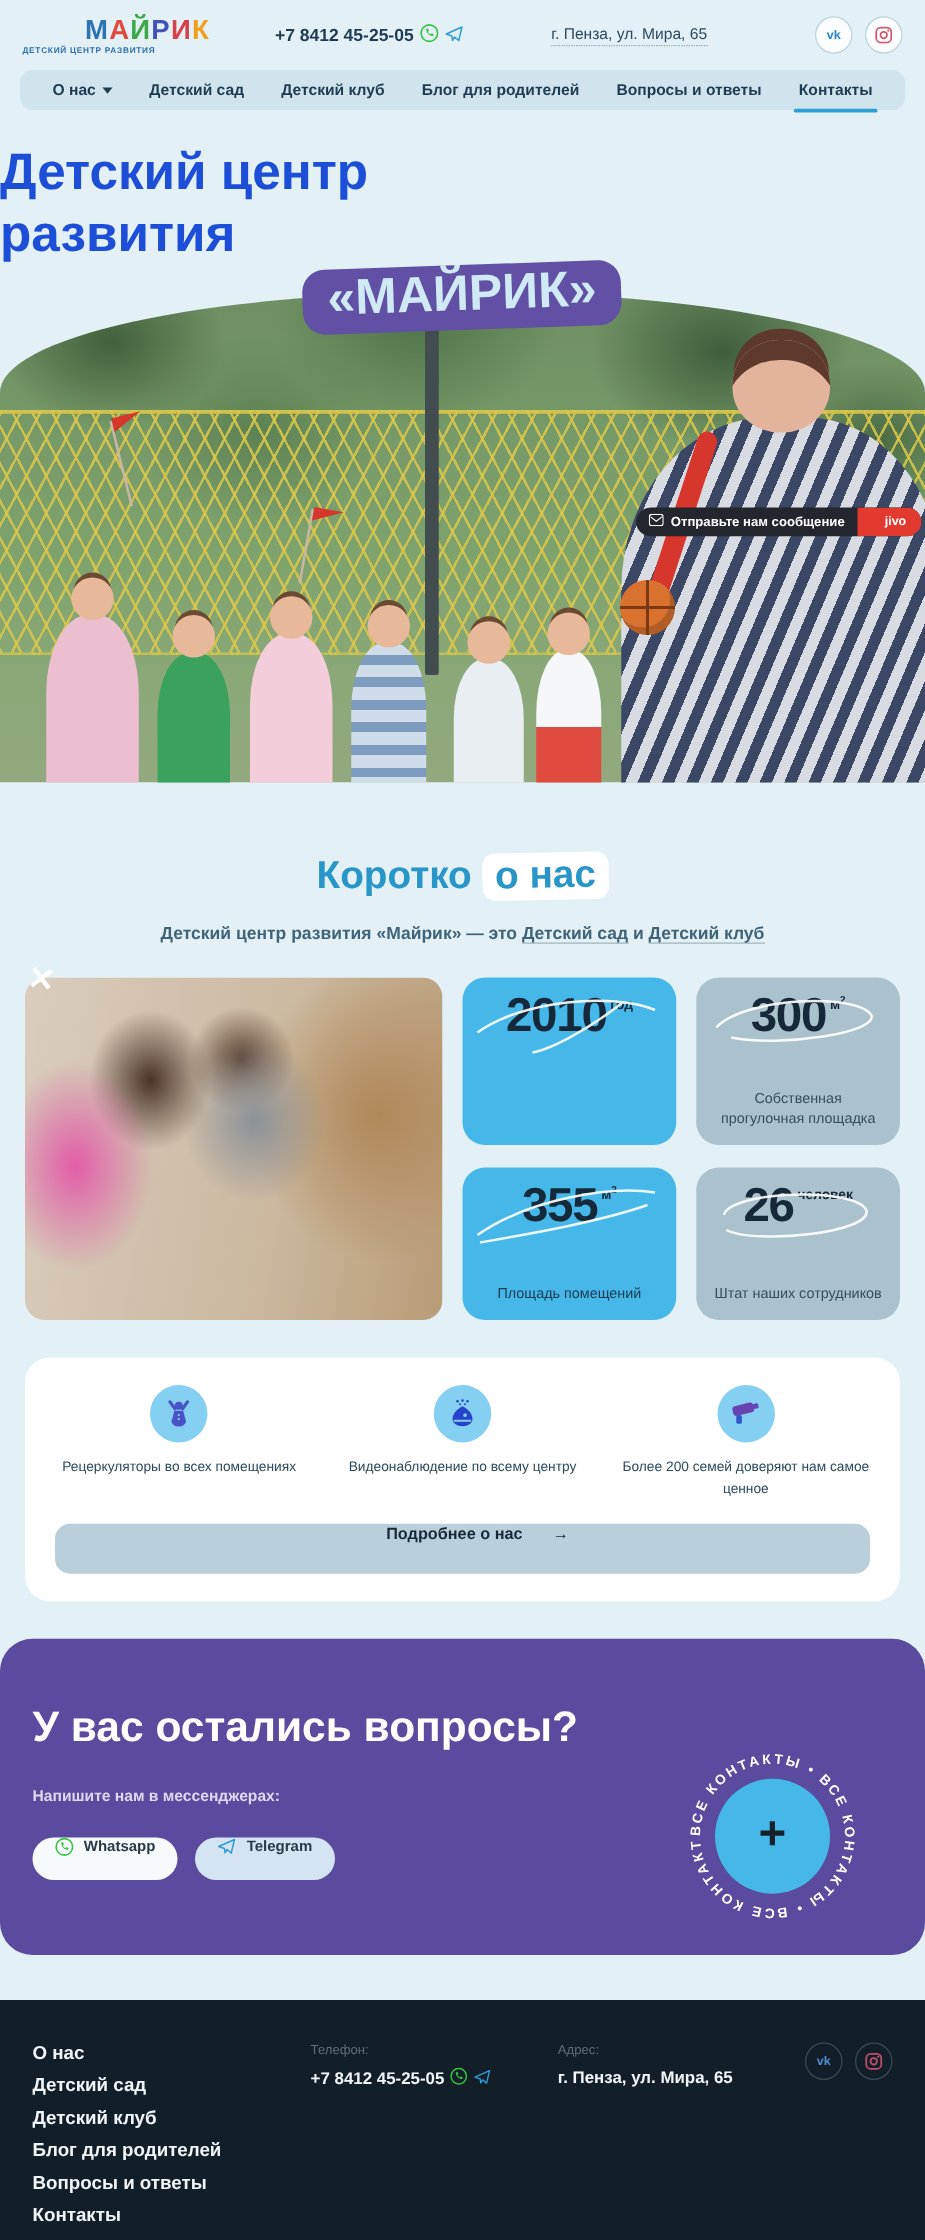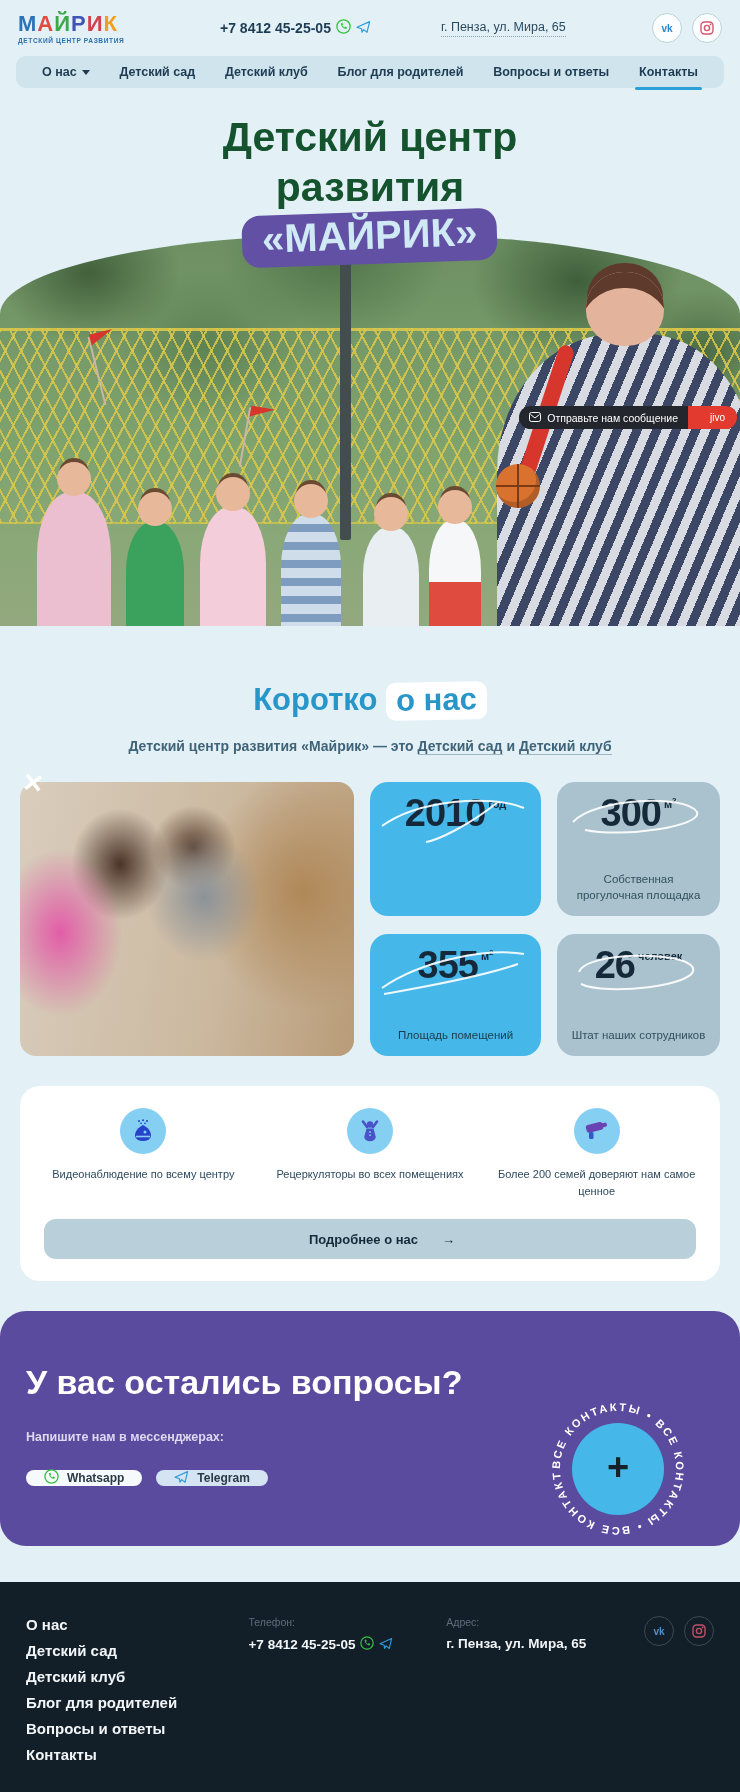--- a/index.html
+++ b/index.html
@@ -9,57 +9,58 @@
     background:#e3f1f7;
     color:#1d3b52;
     width:740px;
   }
   
   .top-header {
     display:flex; align-items:center;
     padding:10px 18px 4px 18px; height:50px;
   }
   .logo { width:150px; }
-  .logo-word { font-size:22px; font-weight:800; letter-spacing:1px; line-height:1; }
+  .logo-word { font-size:22px; font-weight:800; letter-spacing:1px; line-height:1;text-align:right; }
   .logo-word span { display:inline-block; }
   .lm{color:#2e74b5;} .la{color:#e04b3f;} .lj{color:#3da84a;} .lr{color:#4153b4;} .li{color:#d6404a;} .lk{color:#f0a01e;}
   .logo-tagline { font-size:6.6px; font-weight:700; color:#2e6fae; letter-spacing:.6px; margin-top:2px; }
   .header-phone { display:flex; align-items:center; gap:5px; margin-left:52px; font-size:14px; font-weight:700; color:#1d3b52; }
   .header-address { margin-left:70px; font-size:12.5px; color:#2b4a60; border-bottom:1px dotted #8aa4b2; padding-bottom:2px; }
   .header-socials { margin-left:auto; display:flex; gap:10px; }
   .soc-btn { width:30px; height:30px; border-radius:50%; border:1px solid #bdd2dc; background:#fbfdfe; display:flex; align-items:center; justify-content:center; cursor:pointer; }
   .vk-label { color:#2787cf; font-size:10px; font-weight:800; }
   
   .nav-bar {
     margin:6px 16px 0 16px; background:#cfe4ed; border-radius:10px;
     display:flex; align-items:center; justify-content:space-between;
     padding:0 26px; height:32px;
   }
   .nav-item { position:relative; font-size:12.5px; font-weight:700; color:#1d3b52; cursor:pointer; display:flex; align-items:center; gap:5px; height:100%; }
   .caret { width:0; height:0; border-left:4px solid transparent; border-right:4px solid transparent; border-top:5px solid #1d3b52; }
   .nav-item.active::after { content:""; position:absolute; left:-4px; right:-4px; bottom:-2px; height:3px; background:#2aa0d6; border-radius:2px; }
   
-  .hero-title { margin-top:24px; text-align:center; color:#14532d; font-size:41px; font-weight:800; line-height:1.22; position:relative; z-index:3; }
+  .hero-title { margin-top:24px; text-align:left; color:#1d4ed8; font-size:41px; font-weight:800; line-height:1.22; position:relative; z-index:3; }
   .hero-badge-wrap { text-align:center; position:relative; z-index:3; margin-top:0px; }
   .hero-badge {
     display:inline-block; background:#6250a4; color:#cfe9f5;
     font-size:40px; font-weight:800; padding:1px 20px 6px 20px;
     border-radius:18px; transform:rotate(-2deg);
   }
   
   .hero-photo {
     position:relative; margin-top:-30px; height:392px; overflow:hidden;
     border-radius:49% 49% 0 0 / 80px 80px 0 0;
     background:
       radial-gradient(130px 100px at 12% 10%, #42613c 0%, rgba(66,97,60,0) 70%),
       radial-gradient(160px 120px at 45% 6%, #51764a 0%, rgba(81,118,74,0) 70%),
       radial-gradient(150px 110px at 78% 12%, #3f5f3b 0%, rgba(63,95,59,0) 70%),
       radial-gradient(120px 90px at 95% 30%, #4a6b44 0%, rgba(74,107,68,0) 70%),
       radial-gradient(140px 110px at 28% 28%, #5d8253 0%, rgba(93,130,83,0) 70%),
       linear-gradient(#6d8f63 0%, #7fa36d 55%, #8aa878 78%, #93a87e 100%);
+    font-weight: bold;
   }
   .fence { position:absolute; left:0; right:0; top:24%; height:50%;
     background:
       repeating-linear-gradient(62deg, rgba(219,199,74,.85) 0 2px, transparent 2px 14px),
       repeating-linear-gradient(-62deg, rgba(219,199,74,.85) 0 2px, transparent 2px 14px);
     border-top:3px solid rgba(219,199,74,.9); border-bottom:2px solid rgba(219,199,74,.7);
   }
   .fence-pole { position:absolute; left:46%; top:4%; bottom:22%; width:11px; background:#434d4f; border-radius:2px; }
   .kid { position:absolute; bottom:-6px; border-radius:45% 45% 0 0; }
   .kid::before { content:""; position:absolute; top:-30px; left:50%; transform:translateX(-50%);
@@ -116,28 +117,28 @@
   .stat-caption { margin-top:auto; font-size:11.5px; line-height:1.45; color:#1d3b4e; }
   .stat-card.gray .stat-caption { color:#33505e; }
   .scribble { position:absolute; left:8px; top:10px; pointer-events:none; }
   
   .features-card { margin:30px 20px 0 20px; background:#fff; border-radius:20px; padding:22px 10px 18px 10px; }
   .features-row { display:flex; }
   .feature { flex:1; display:flex; flex-direction:column; align-items:center; text-align:center; padding:0 8px; }
   .feature-icon { width:46px; height:46px; border-radius:50%; background:#85cff2; display:flex; align-items:center; justify-content:center; }
   .feature-label { margin-top:12px; font-size:11px; line-height:1.5; color:#2d4a5e; }
   .more-btn { margin:20px 14px 4px 14px; height:40px; background:#b9cfd9; border:none; border-radius:12px;
-    display:flex; align-items:center; justify-content:center; gap:24px; width:calc(100% - 28px);
+    display:flex; align-items:flex-start; justify-content:center; gap:24px; width:calc(100% - 28px);
     font-family:inherit; font-size:13px; font-weight:800; color:#15293a; cursor:pointer;padding-left:24px; }
   
   .cta { position:relative; margin-top:30px; background:#5b4b9e; border-radius:26px; padding:52px 26px 60px 26px; overflow:hidden; }
   .cta-heading { color:#fff; font-size:34px; font-weight:800; }
   .cta-sub { margin-top:28px; color:#ded8f0; font-size:12.5px; font-weight:600; }
   .cta-buttons { margin-top:26px; display:flex; gap:14px; }
-  .cta-btn { display:flex; align-items:center; gap:8px; height:16px; padding:0 18px; border:none; border-radius:17px;
+  .cta-btn { display:flex; gap:8px; height:34px; padding:0 18px; border:none; border-radius:17px;
     font-family:inherit; font-size:12px; font-weight:600; color:#2a3a46; cursor:pointer; }
   .cta-btn.wa { background:#f6fafc; }
   .cta-btn.tg { background:#d5e4f2; }
   .contact-ring { position:absolute; right:52px; top:88px; width:140px; height:140px; }
   .ring-inner { position:absolute; left:50%; top:50%; transform:translate(-50%,-50%);
     width:92px; height:92px; border-radius:50%; background:#45b7e8;
     display:flex; align-items:center; justify-content:center; cursor:pointer; }
   .ring-plus { font-size:38px; font-weight:800; color:#15212b; line-height:1; margin-top:-4px; }
   
   .footer { margin-top:36px; background:#131f28; padding:34px 26px 30px 26px; color:#fff; }
@@ -281,45 +282,45 @@
       <div class="stat-caption">Штат наших сотрудников</div>
     </div>
   </div>
 </div>
 
 <section class="features-card">
   <div class="features-row">
     <div class="feature">
       <div class="feature-icon">
         <svg width="24" height="24" viewBox="0 0 24 24">
+            <path d="M5 2.5 L9 8 M19 2.5 L15 8" stroke="#4a52c8" stroke-width="2.6" fill="none" stroke-linecap="round"></path>
+            <circle cx="12" cy="5.5" r="3.2" fill="#4a52c8"></circle>
+            <path d="M8.5 9.5 h7 l2.3 8.5 a5.8 4.2 0 0 1 -11.6 0 z" fill="#4a52c8"></path>
+            <circle cx="12" cy="13" r="0.9" fill="#85cff2"></circle>
+            <circle cx="12" cy="16.2" r="0.9" fill="#85cff2"></circle>
+          </svg>
+      </div>
+      <div class="feature-label">Рецеркуляторы во всех помещениях</div>
+    </div>
+    <div class="feature">
+      <div class="feature-icon">
+        <svg width="24" height="24" viewBox="0 0 24 24">
             <g fill="#2743c9">
               <circle cx="8" cy="2" r="1"></circle>
               <circle cx="12" cy="1.3" r="1"></circle>
               <circle cx="16" cy="2" r="1"></circle>
               <circle cx="10" cy="4.4" r="0.8"></circle>
               <circle cx="14" cy="4.4" r="0.8"></circle>
               <path d="M12 6 C 7 8.5 4 12.5 4 16.5 a8 5.5 0 0 0 16 0 C 20 12.5 17 8.5 12 6 z"></path>
             </g>
             <circle cx="14" cy="13" r="1.5" fill="#85cff2"></circle>
             <path d="M5 17.5 h14" stroke="#85cff2" stroke-width="1.6"></path>
           </svg>
       </div>
       <div class="feature-label">Видеонаблюдение по всему центру</div>
-    </div>
-    <div class="feature">
-      <div class="feature-icon">
-        <svg width="24" height="24" viewBox="0 0 24 24">
-            <path d="M5 2.5 L9 8 M19 2.5 L15 8" stroke="#4a52c8" stroke-width="2.6" fill="none" stroke-linecap="round"></path>
-            <circle cx="12" cy="5.5" r="3.2" fill="#4a52c8"></circle>
-            <path d="M8.5 9.5 h7 l2.3 8.5 a5.8 4.2 0 0 1 -11.6 0 z" fill="#4a52c8"></path>
-            <circle cx="12" cy="13" r="0.9" fill="#85cff2"></circle>
-            <circle cx="12" cy="16.2" r="0.9" fill="#85cff2"></circle>
-          </svg>
-      </div>
-      <div class="feature-label">Рецеркуляторы во всех помещениях</div>
     </div>
     <div class="feature">
       <div class="feature-icon">
         <svg width="26" height="24" viewBox="0 0 26 24">
             <g transform="rotate(-14 12 8)">
               <rect x="2" y="4" width="17" height="8" rx="2.5" fill="#6a43b2"></rect>
               <rect x="18" y="6" width="5" height="4" rx="1" fill="#6a43b2"></rect>
             </g>
             <rect x="5" y="13" width="4.5" height="7" rx="1.5" fill="#2f58c8"></rect>
           </svg>

